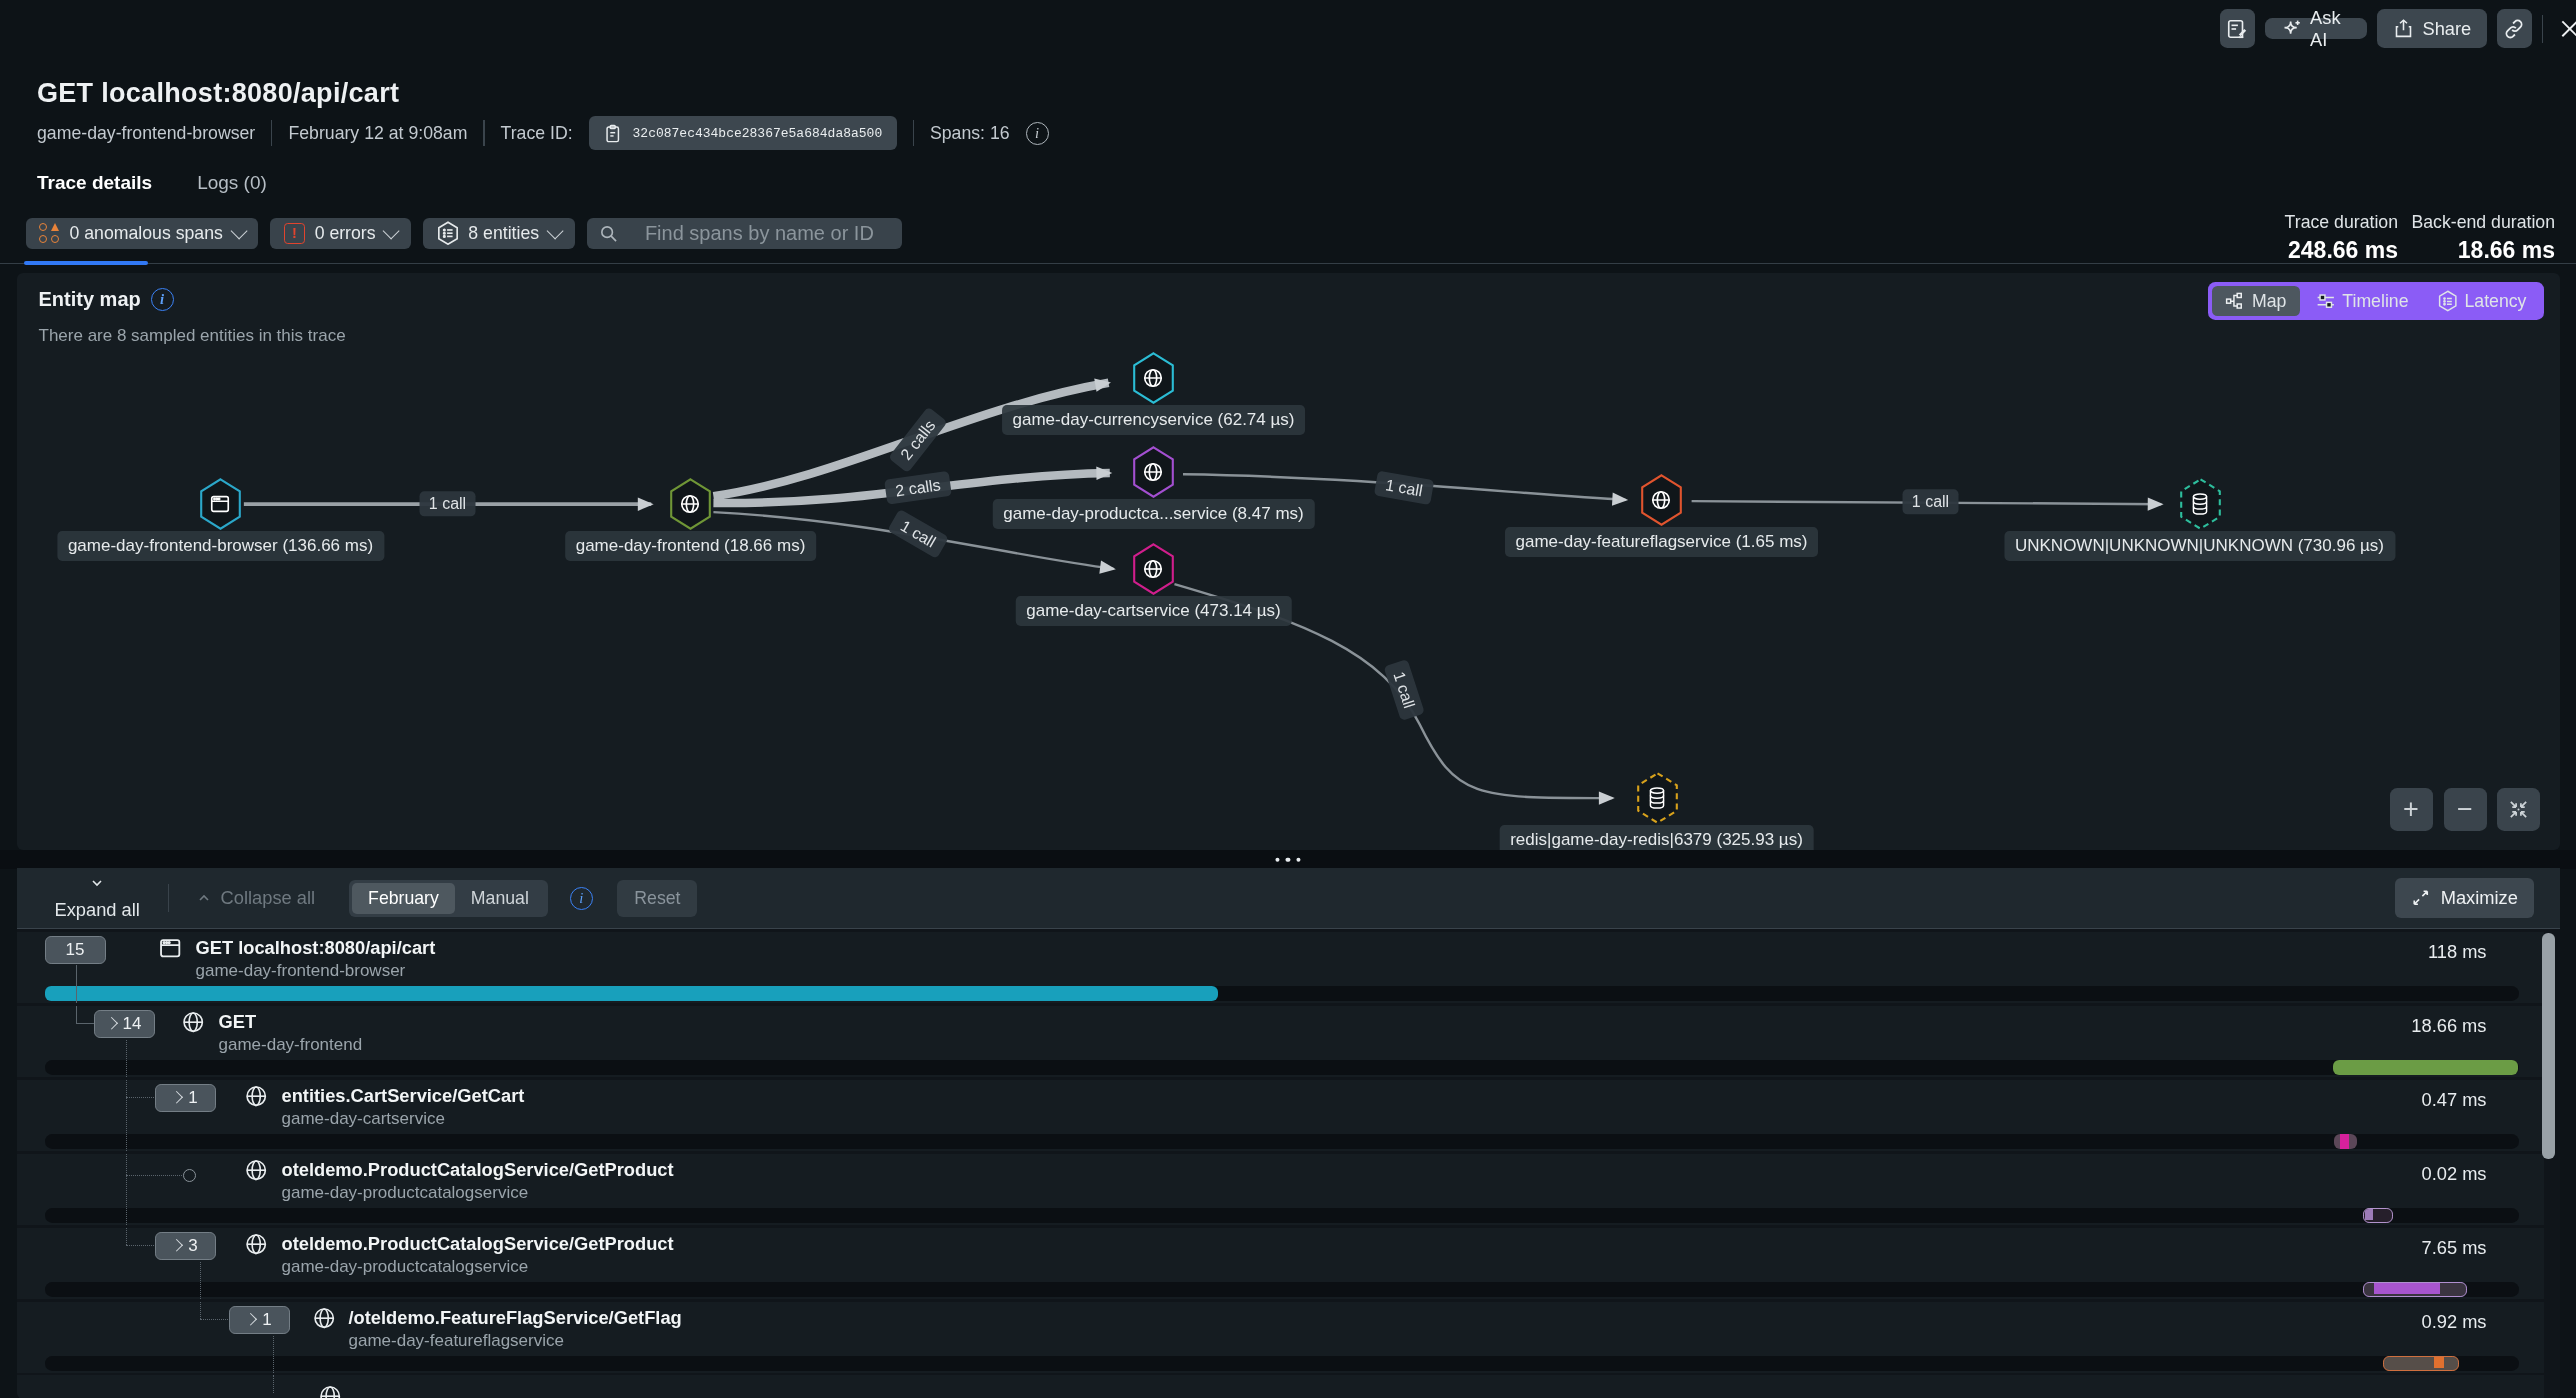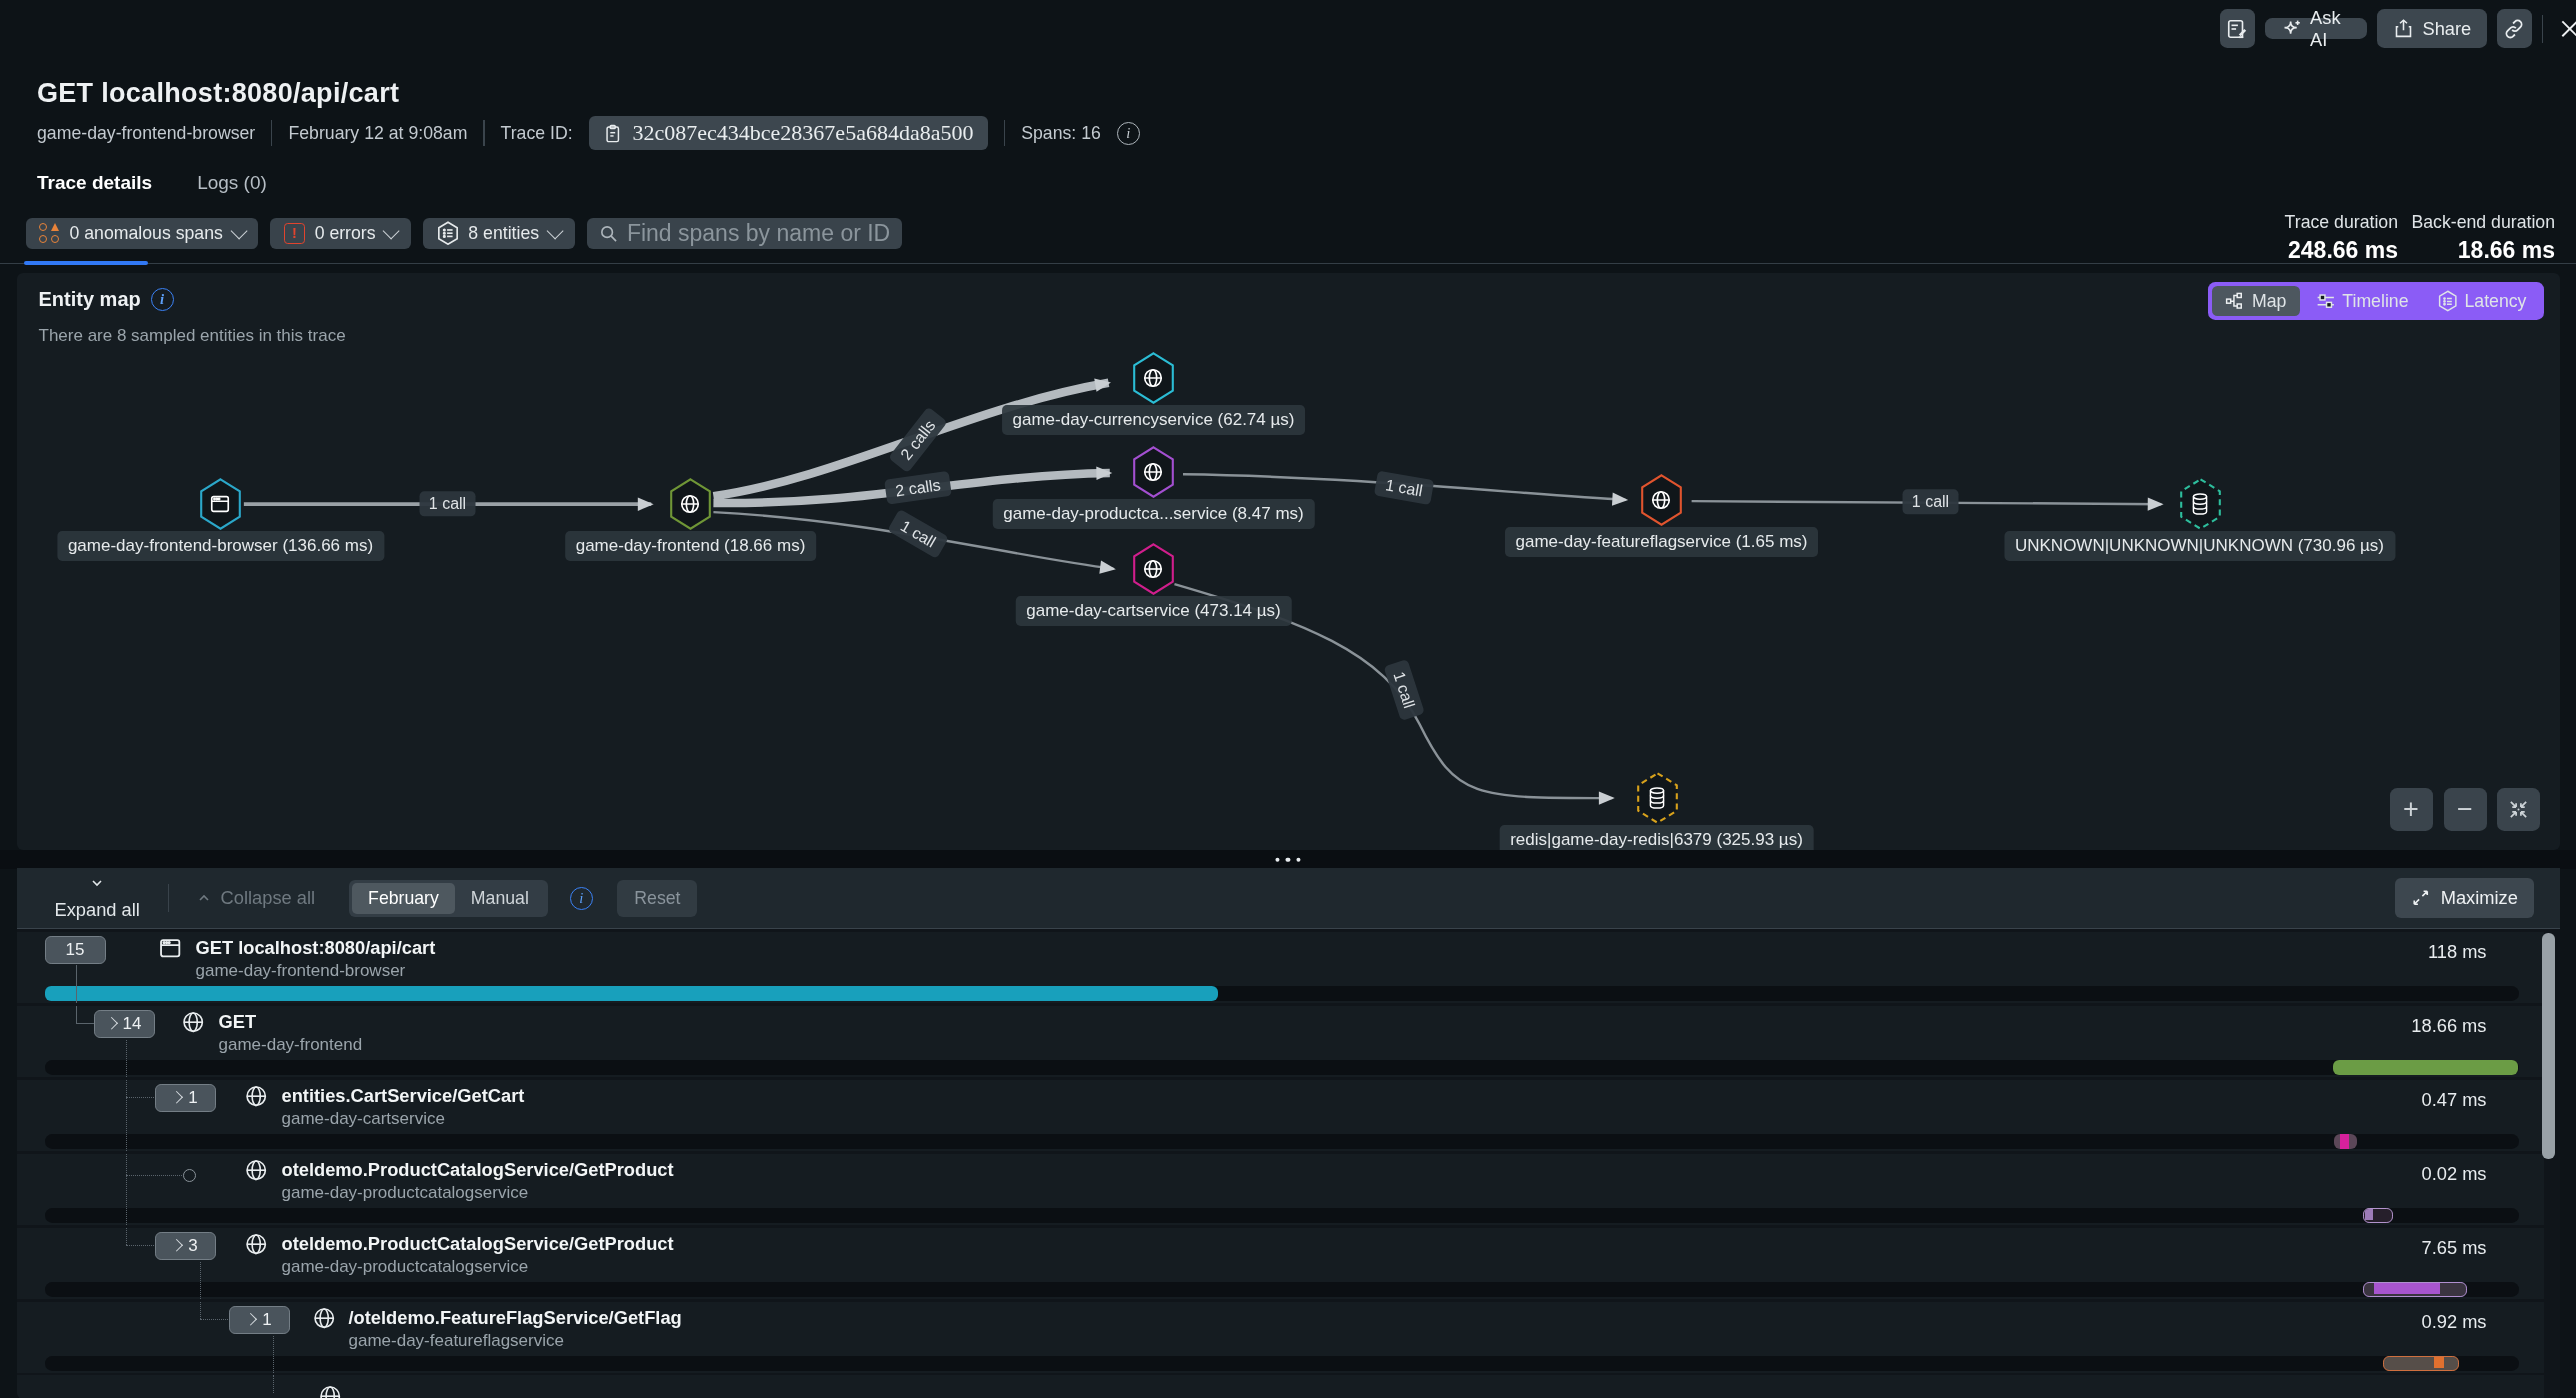--- a/index.html
+++ b/index.html
@@ -17,21 +17,21 @@
   .icon-btn {
     background:#3d474f; border-radius:7.3px; display:flex; align-items:center;
     justify-content:center; gap:8.5px; color:#e9edef; font-size:18.3px; cursor:pointer;
   }
   .page-title { font-size:27px; font-weight:700; letter-spacing:0.3px; }
   .meta-row { display:flex; align-items:center; gap:16px; font-size:17.7px; color:#c3cad0; }
   .meta-div { width:1.2px; height:25.6px; background:#3a444c; }
   .trace-chip {
     background:#3d474f; border-radius:6.1px; height:34px; display:flex; align-items:center;
     gap:9.8px; padding:0 14.6px; color:#e9edef;
-    font-family:Liberation Serif, serif; font-size:22px;
+    font-family:Liberation Mono, monospace; font-size:13px;
   }
   .info-circ {
     width:23px; height:23px; border-radius:50%; border:1.8px solid #aeb6bc; color:#c6ccd1;
     display:inline-flex; align-items:center; justify-content:center;
     font-size:14.6px; font-style:italic; font-family:"Liberation Serif", serif;
   }
   .info-circ.blue { border-color:#3b82f6; color:#5ea0f8; }
 
   
   .tab { font-size:19px; cursor:pointer; }
@@ -44,21 +44,21 @@
     gap:9.8px; padding:0 13.4px; font-size:17.7px; color:#e6eaec; cursor:pointer;
   }
   .chev { width:12.2px; height:12.2px; border:solid #cdd3d7; border-width:0 1.8px 1.8px 0;
     transform:rotate(45deg); margin-top:-4.9px; }
   .search-box {
     background:#39434b; border-radius:6.1px; height:30.5px; display:flex; align-items:center;
     gap:8.5px; padding:0 12.2px;
   }
   .search-box input {
     background:transparent; border:none; outline:none; color:#dfe4e7;
-    font-size:23px; width:268px; font-family:"Liberation Sans", sans-serif;
+    font-size:20px; width:268px; font-family:"Liberation Sans", sans-serif;text-align:center;
   }
   .search-box input::placeholder { color:#8b959c; }
 
   
   .dur-label { font-size:17.7px; color:#dfe4e7; text-align:right; }
   .dur-value { font-size:23px; font-weight:700; color:#fff; text-align:right; margin-top:3.7px; }
 
   
   .panel { background:#151c21; border-radius:6.1px; position:absolute; overflow:hidden; }
 

